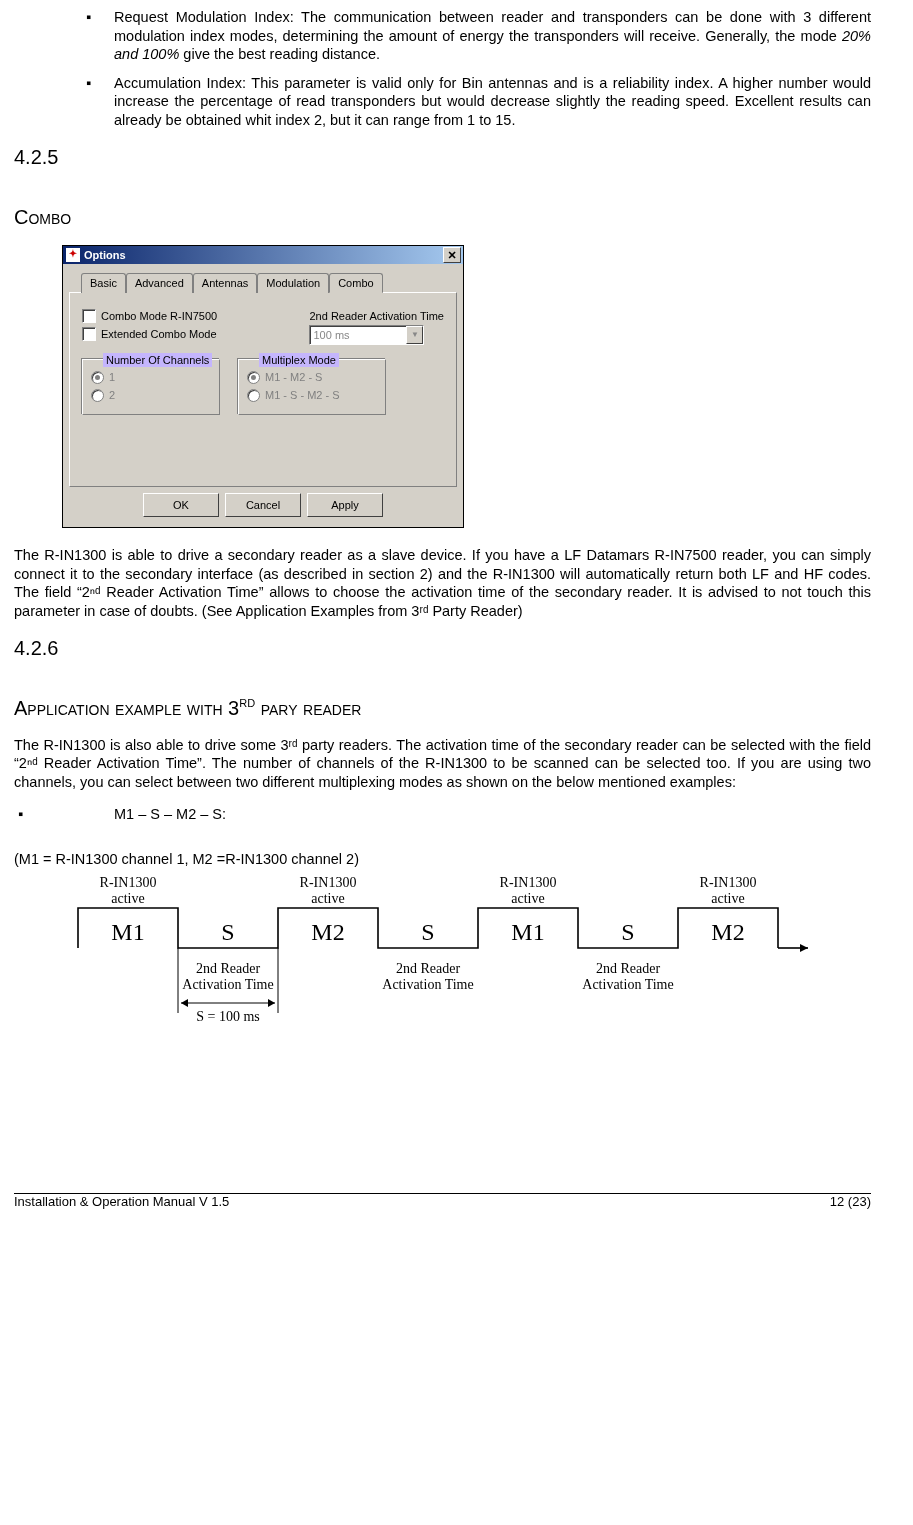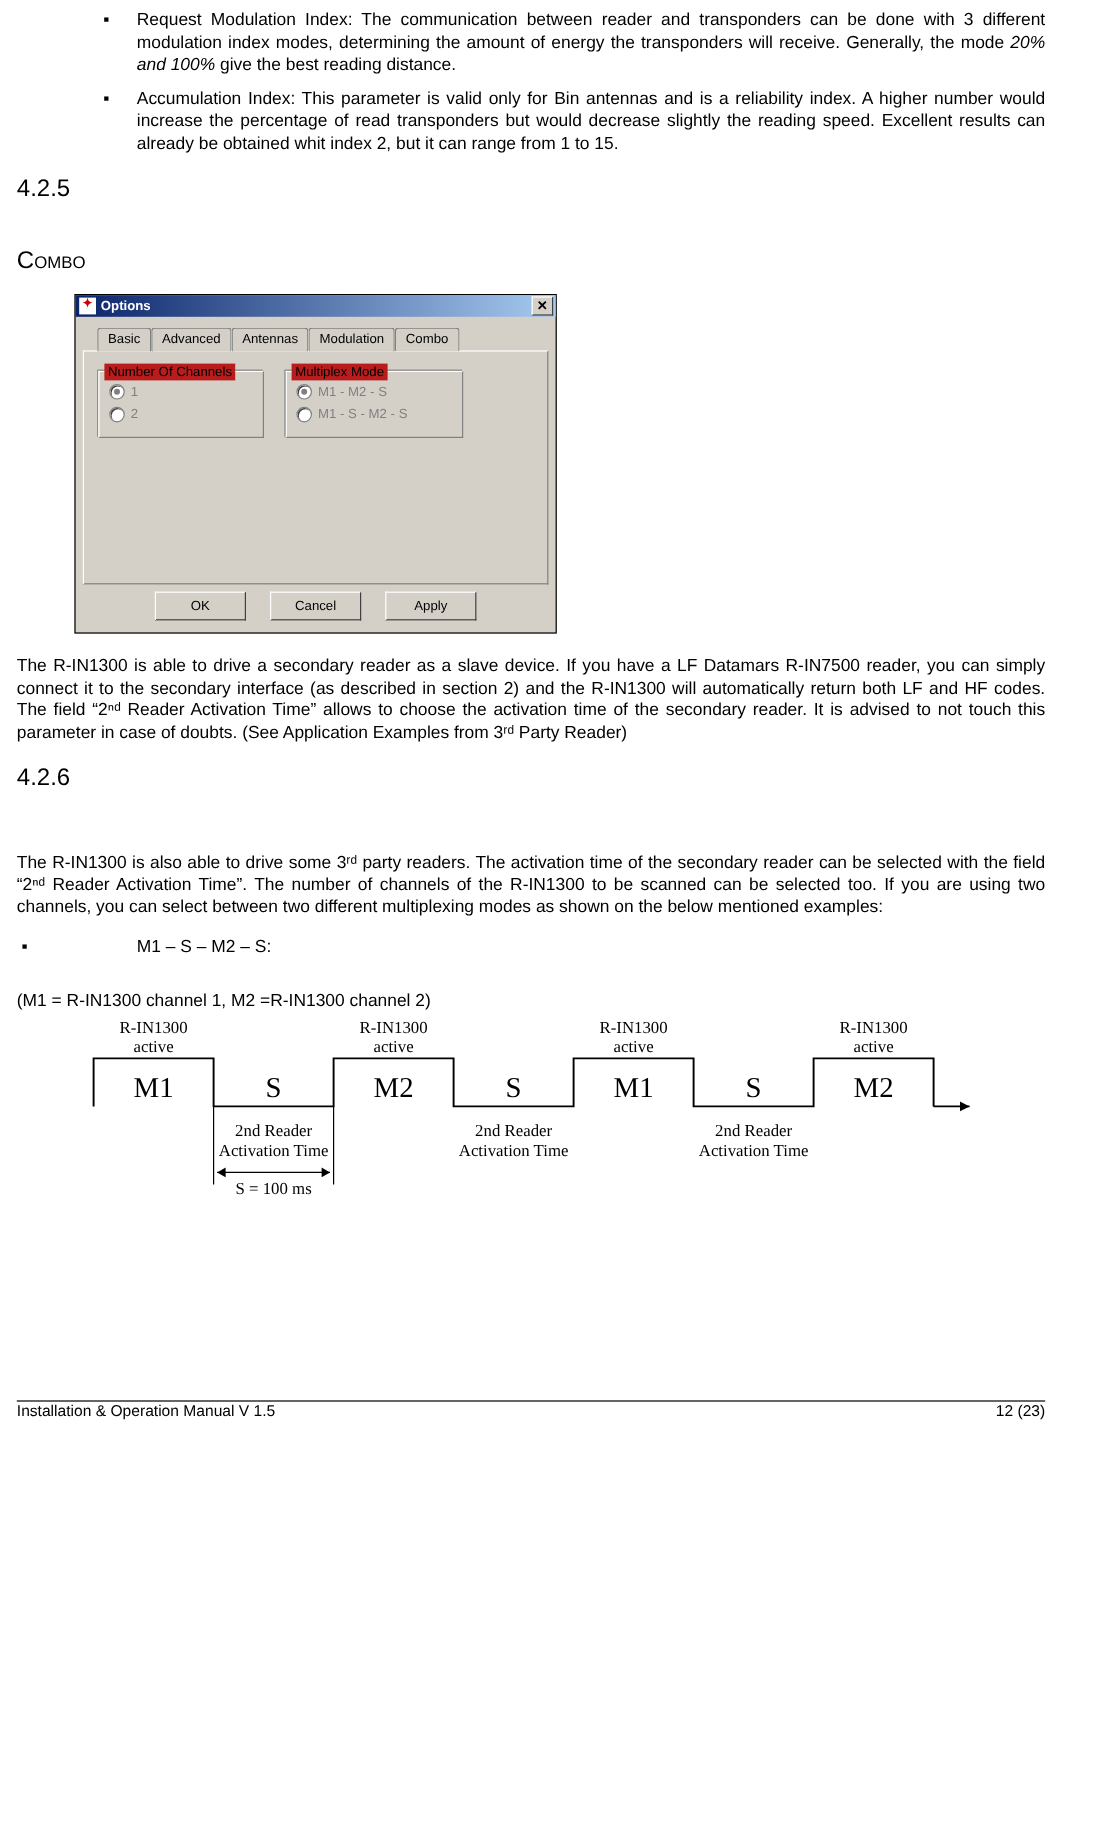--- a/index.html
+++ b/index.html
@@ -77,31 +77,31 @@
     display:flex;align-items:center;justify-content:center;font-size:8px;color:#888;
   }
   .row2 { display:flex; gap:18px;}
   .groupbox {
     border:1px solid #808080; border-left-color:#fff; border-top-color:#fff;
     box-shadow: -1px -1px 0 #808080;
     padding: 10px 8px 8px 8px;
     position:relative;
   }
   .gb-legend {
-    position:absolute; top:-7px; left:4px; background:#b91c1c; padding:0 3px; font-size:11px;text-align:center;
+    position:absolute; top:-7px; left:20px; background:#c4b5fd; padding:0 3px; font-size:11px;text-align:center;
   }
   .radio { display:flex;align-items:center;margin-bottom:4px;color:#808080;}
   .radio-dot {
     width:11px;height:11px;border-radius:50%;border:1px solid #808080;background:#fff;
     margin-right:5px;display:flex;align-items:center;justify-content:center;
     box-shadow: inset 1px 1px 0 #404040;
   }
   .radio-dot.sel::after{content:"";width:5px;height:5px;background:#808080;border-radius:50%;}
   .dlg-buttons{
-    display:flex;gap:20px;justify-content:center;padding:6px 0 8px 0;
+    display:flex;gap:6px;justify-content:center;padding:6px 0 8px 0;
   }
   .dlg-btn{
     width:74px;height:22px;border:1px solid #404040;background:#d4d0c8;
     border-top-color:#fff;border-left-color:#fff;
     display:flex;align-items:center;justify-content:center;font-size:11px;
   }
 
   .para { text-align: justify; margin: 0 0 14px 0;}
   .bullet-line { display:flex; margin: 6px 0 8px 0;}
   .bullet-line .m { width:96px; flex:0 0 96px; padding-left:4px;}
@@ -145,20 +145,39 @@
     </div>
     <div class="dlg-body">
       <div class="tabs">
         <div class="tab">Basic</div>
         <div class="tab">Advanced</div>
         <div class="tab">Antennas</div>
         <div class="tab">Modulation</div>
         <div class="tab active">Combo</div>
       </div>
       <div class="tab-panel">
+        <div class="row1">
+          <div class="chk-col">
+            <div class="chk">
+              <span class="chk-box"></span>
+              <span>Combo Mode R-IN7500</span>
+            </div>
+            <div class="chk">
+              <span class="chk-box"></span>
+              <span>Extended Combo Mode</span>
+            </div>
+          </div>
+          <div class="act-col">
+            <div>2nd Reader Activation Time</div>
+            <div class="select-box">
+              <span>100 ms</span>
+              <span class="select-arrow">▼</span>
+            </div>
+          </div>
+        </div>
         <div class="row2">
           <div class="groupbox" style="width:120px">
             <div class="gb-legend">Number Of Channels</div>
             <div class="radio">
                 <span class="radio-dot sel"></span>
                 <span>1</span>
               </div>
             <div class="radio">
                 <span class="radio-dot"></span>
                 <span>2</span>
@@ -183,20 +202,23 @@
         <div class="dlg-btn">Apply</div>
       </div>
     </div>
   </div>
 </div>
 
 <p class="para">The R-IN1300 is able to drive a secondary reader as a slave device. If you have a LF Datamars R-IN7500 reader,  you can simply connect it to the secondary interface (as described in section 2) and the R-IN1300 will automatically return both LF and HF codes. The field “2ⁿᵈ Reader Activation Time” allows to choose the activation time of the secondary reader. It is advised to not  touch this parameter in case of doubts. (See Application Examples from 3ʳᵈ Party Reader)</p>
 
 <div class="sec-heading">
   <span class="sec-num">4.2.6</span>
+  <span class="sec-title smallcaps">
+    <span>Application example with 3</span><span class="sup" style="font-variant:normal;font-size:0.55em;">RD</span><span> pary reader</span>
+  </span>
 </div>
 
 <p class="para">The R-IN1300 is also able to drive some 3ʳᵈ party readers. The activation time of the secondary reader can be selected with the field “2ⁿᵈ Reader Activation Time”. The number of channels of the R-IN1300 to be scanned can be selected too. If  you are using two channels, you can select between two different multiplexing modes as shown on the below mentioned examples:</p>
 
 <div class="bullet-line">
   <div class="m">▪</div>
   <div>M1 – S – M2 – S:</div>
 </div>
 
 <div>

